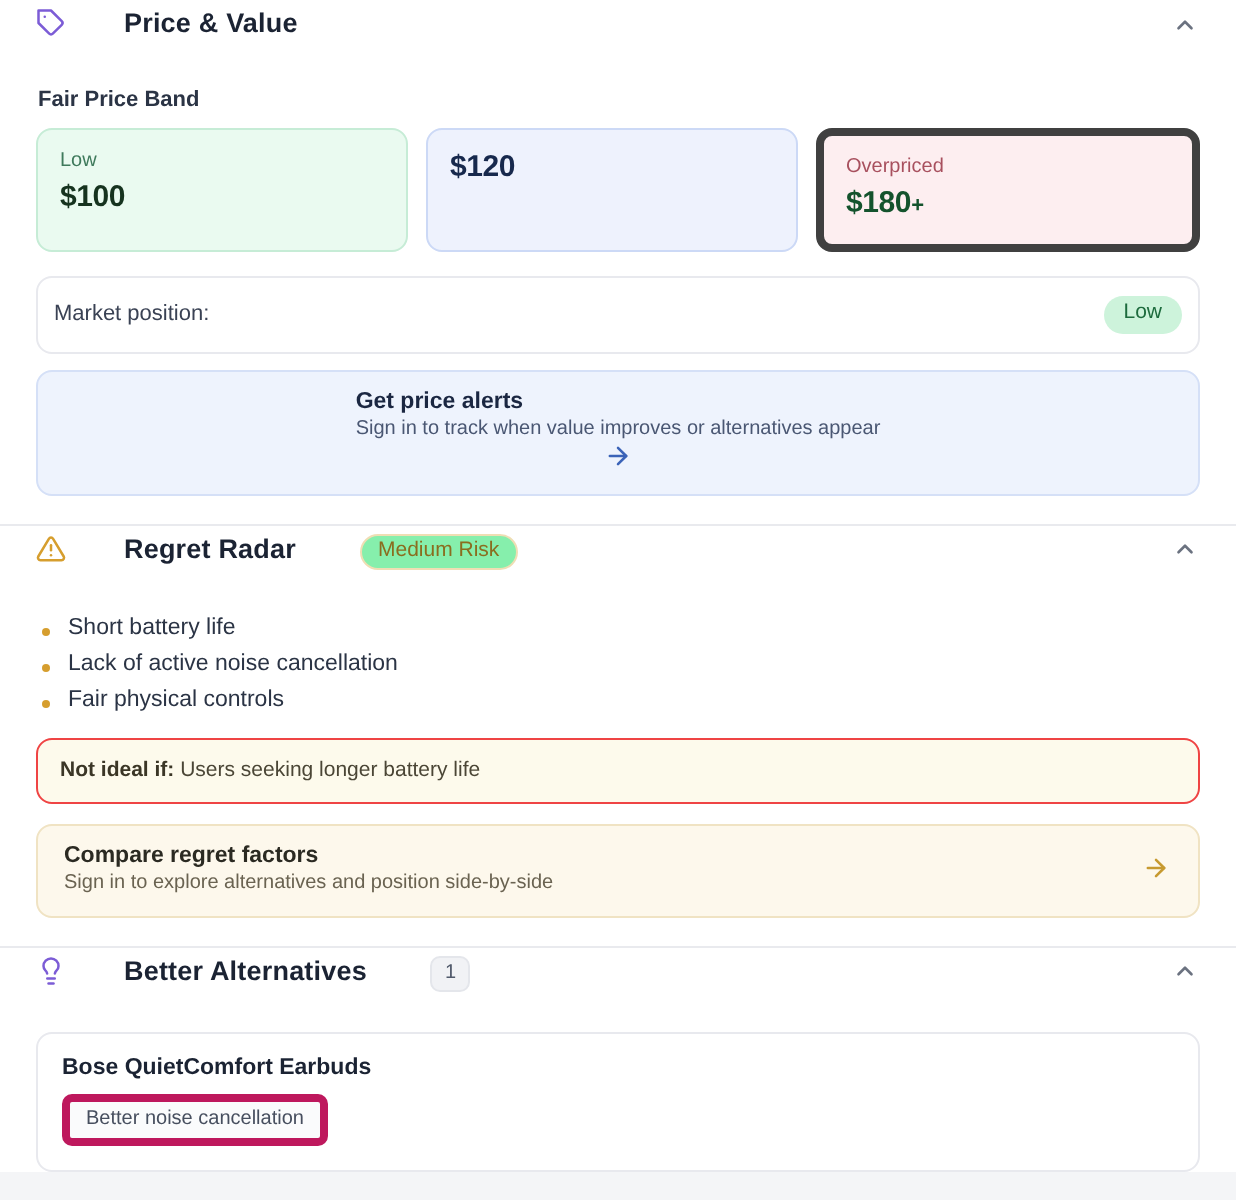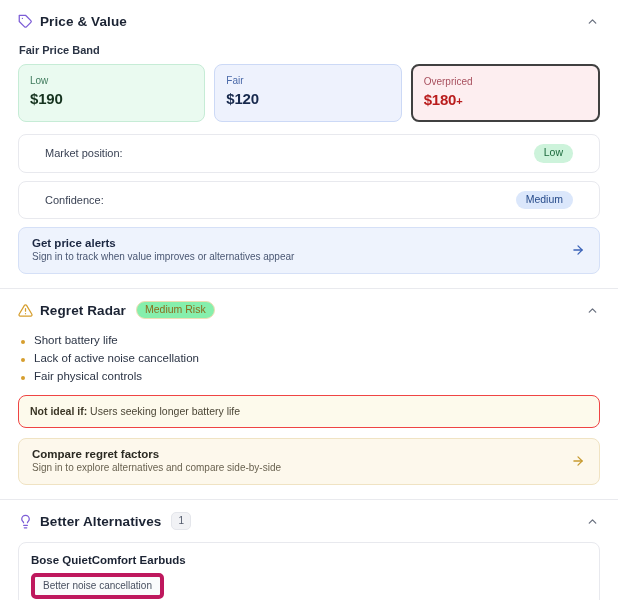--- a/index.html
+++ b/index.html
@@ -15,23 +15,24 @@
   .panel {
     background: #ffffff;
     border-bottom: 1px solid #e9eaee;
     padding: 0 18px;
   }
   .panel.last { border-bottom: none; }
 
   
   .sec-head {
     display: flex;
-    align-items: center;
+    align-items: flex-start;
     height: 38px;
     padding-top: 4px;
+    gap: 22px;
   }
   .sec-head .ico {
     width: 15px; height: 15px;
     display: inline-flex; align-items: center; justify-content: center;
     margin-right: 7px;
     flex: 0 0 auto;
   }
   .sec-title {
     font-size: 13.5px;
     font-weight: bold;
@@ -83,30 +84,30 @@
   }
   .band .lbl { font-size: 10px; margin-bottom: 4px; }
   .band .val { font-size: 15px; font-weight: bold; letter-spacing: -.2px; }
   .band .val .plus { font-size: 11px; font-weight: bold; }
   .band-low { background: #eafaf0; border: 1px solid #c6ecd6; }
   .band-low .lbl { color: #3f7a5c; }
   .band-low .val { color: #16331f; }
   .band-fair { background: #eef2fd; border: 1px solid #ccd9f6; }
   .band-fair .lbl { color: #4a69a8; }
   .band-fair .val { color: #17294d; }
-  .band-over { background: #fdeef0; border: 2px solid #404040; }
+  .band-over { background: #fdeef0; border: 4px solid #404040; }
   .band-over .lbl { color: #a8505e; }
-  .band-over .val { color: #b91c1c; }
+  .band-over .val { color: #14532d; }
 
   .kv-row {
     display: flex;
     align-items: center;
     border: 1px solid #e8e9ee;
     border-radius: 8px;
-    padding: 9px 26px;
+    padding: 9px 8px;
     margin-bottom: 8px;
     background: #fff;
     min-height: 34px;
     justify-content: flex-end;
   }
   .kv-row .k { font-size: 11px; color: #3a4254; }
   .pill {
     margin-left: auto;
     font-size: 10.5px;
     padding: 3px 10px 4px;
@@ -120,21 +121,21 @@
     display: flex;
     align-items: center;
     border-radius: 8px;
     padding: 9px 13px 11px;
     margin: 4px 0 14px;
   }
   .cta .txt { flex: 1 1 auto; }
   .cta .t1 { font-size: 11.5px; font-weight: bold; margin-bottom: 2px; }
   .cta .t2 { font-size: 10px; }
   .cta .arr { flex: 0 0 auto; width: 16px; height: 16px; display:flex; align-items:center; justify-content:center; }
-  .cta-blue { background: #eef3fd; border: 1px solid #d5e0f7; }
+  .cta-blue { background: #eef3fd; border: 1px solid #d5e0f7; flex-direction: column; }
   .cta-blue .t1 { color: #1b2742; }
   .cta-blue .t2 { color: #4a5773; }
   .cta-amber { background: #fdf8ec; border: 1px solid #f0e3c3; }
   .cta-amber .t1 { color: #2b2a22; }
   .cta-amber .t2 { color: #6a6351; }
 
   
   .regret-list { margin: 4px 0 10px 2px; text-align: right; }
   .regret-li {
     display: flex;
@@ -202,41 +203,36 @@
           <polyline points="18 15 12 9 6 15"></polyline>
         </svg>
       </span>
     </div>
 
     <div class="sub-label">Fair Price Band</div>
 
     <div class="band-row">
       <div class="band band-low">
         <div class="lbl">Low</div>
-        <div class="val"><span>$190</span></div>
+        <div class="val"><span>$100</span></div>
       </div>
       <div class="band band-fair">
-        <div class="lbl">Fair</div>
         <div class="val"><span>$120</span></div>
       </div>
       <div class="band band-over">
         <div class="lbl">Overpriced</div>
         <div class="val"><span>$180</span><span class="plus">+</span></div>
       </div>
     </div>
 
     <div class="kv-row">
       <span class="k">Market position:</span>
       <span class="pill pill-green">Low</span>
     </div>
 
-    <div class="kv-row">
-      <span class="k">Confidence:</span>
-      <span class="pill pill-blue">Medium</span>
-    </div>
 
     <div class="cta cta-blue">
       <div class="txt">
         <div class="t1">Get price alerts</div>
         <div class="t2">Sign in to track when value improves or alternatives appear</div>
       </div>
       <span class="arr">
         <svg width="14" height="14" viewBox="0 0 24 24" fill="none" stroke="#3b63b8" stroke-width="2.2" stroke-linecap="round" stroke-linejoin="round">
           <line x1="5" y1="12" x2="19" y2="12"></line>
             <polyline points="12 5 19 12 12 19"></polyline>
@@ -279,21 +275,21 @@
     </div>
 
     <div class="note">
       <b>Not ideal if:</b>
       <span>Users seeking longer battery life</span>
     </div>
 
     <div class="cta cta-amber">
       <div class="txt">
         <div class="t1">Compare regret factors</div>
-        <div class="t2">Sign in to explore alternatives and compare side-by-side</div>
+        <div class="t2">Sign in to explore alternatives and position side-by-side</div>
       </div>
       <span class="arr">
         <svg width="14" height="14" viewBox="0 0 24 24" fill="none" stroke="#c79a30" stroke-width="2.2" stroke-linecap="round" stroke-linejoin="round">
           <line x1="5" y1="12" x2="19" y2="12"></line>
             <polyline points="12 5 19 12 12 19"></polyline>
         </svg>
       </span>
     </div>
   </section>
 

